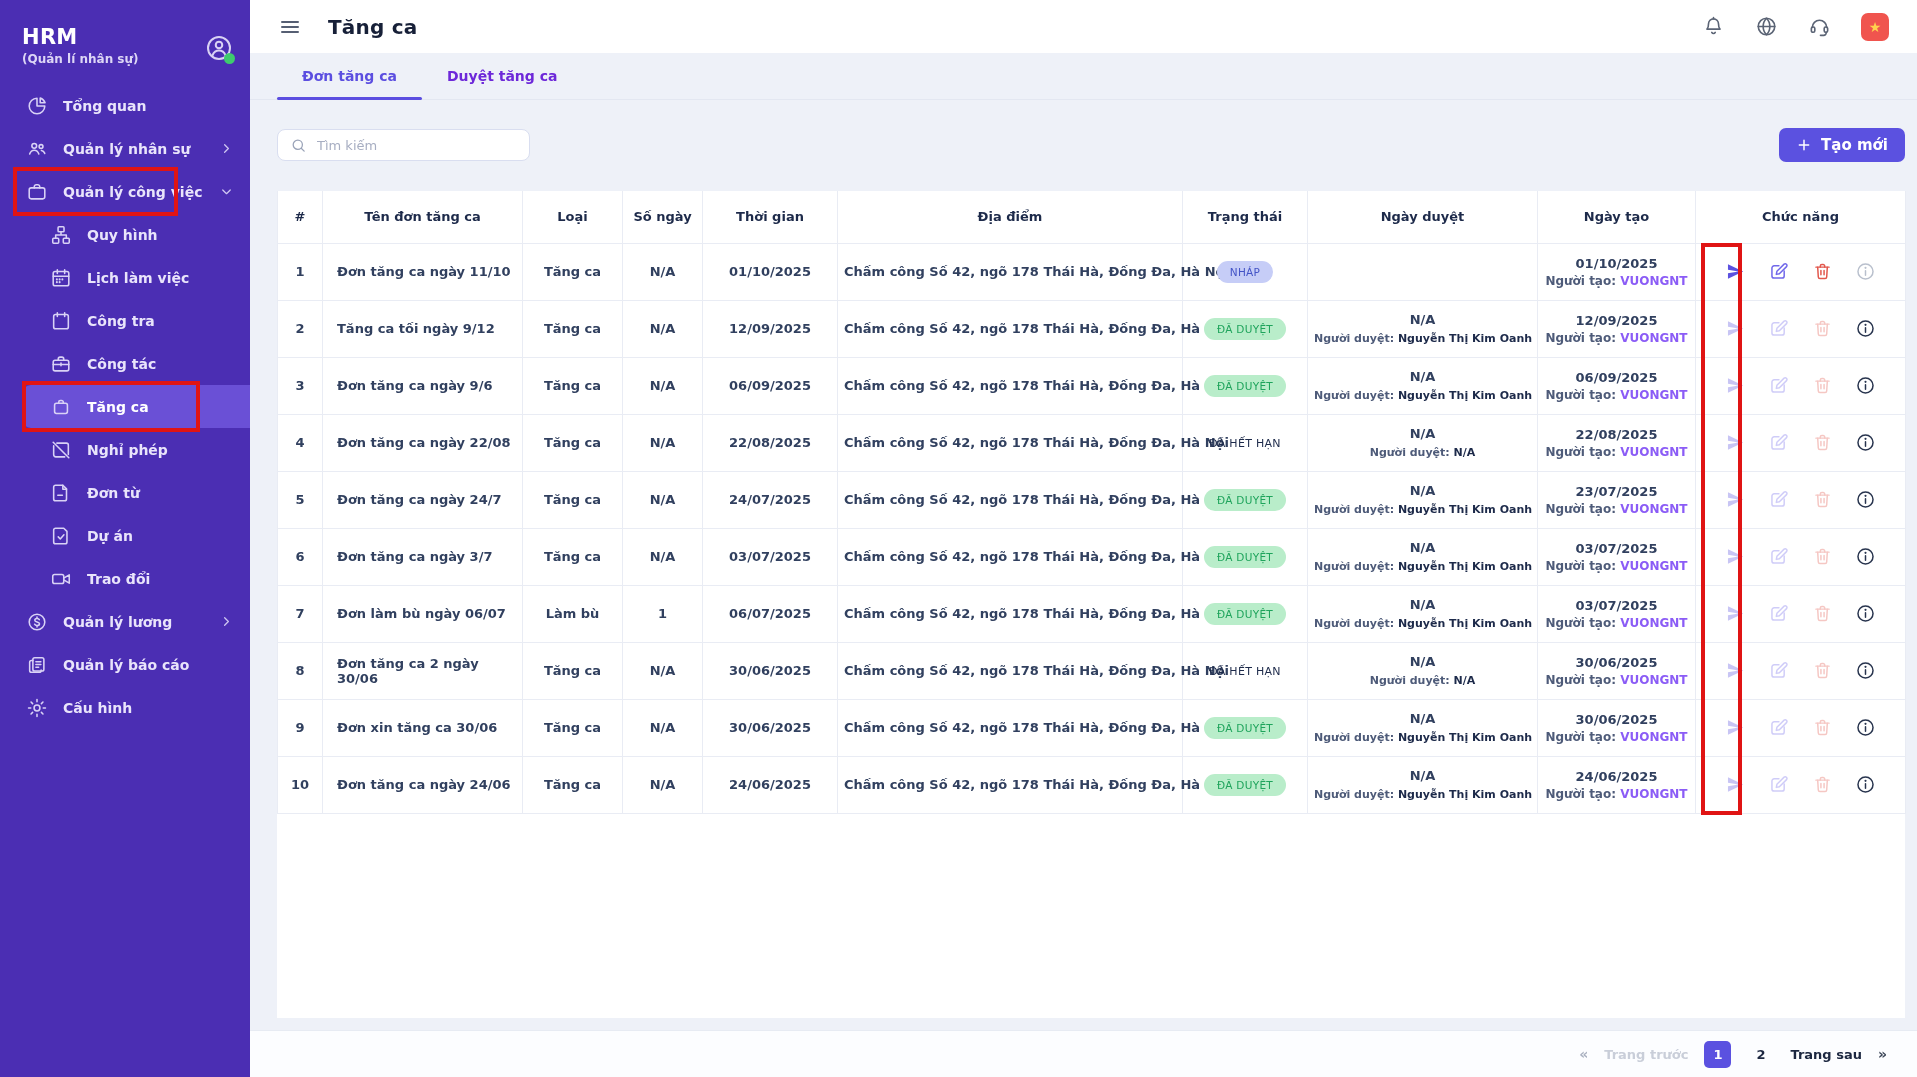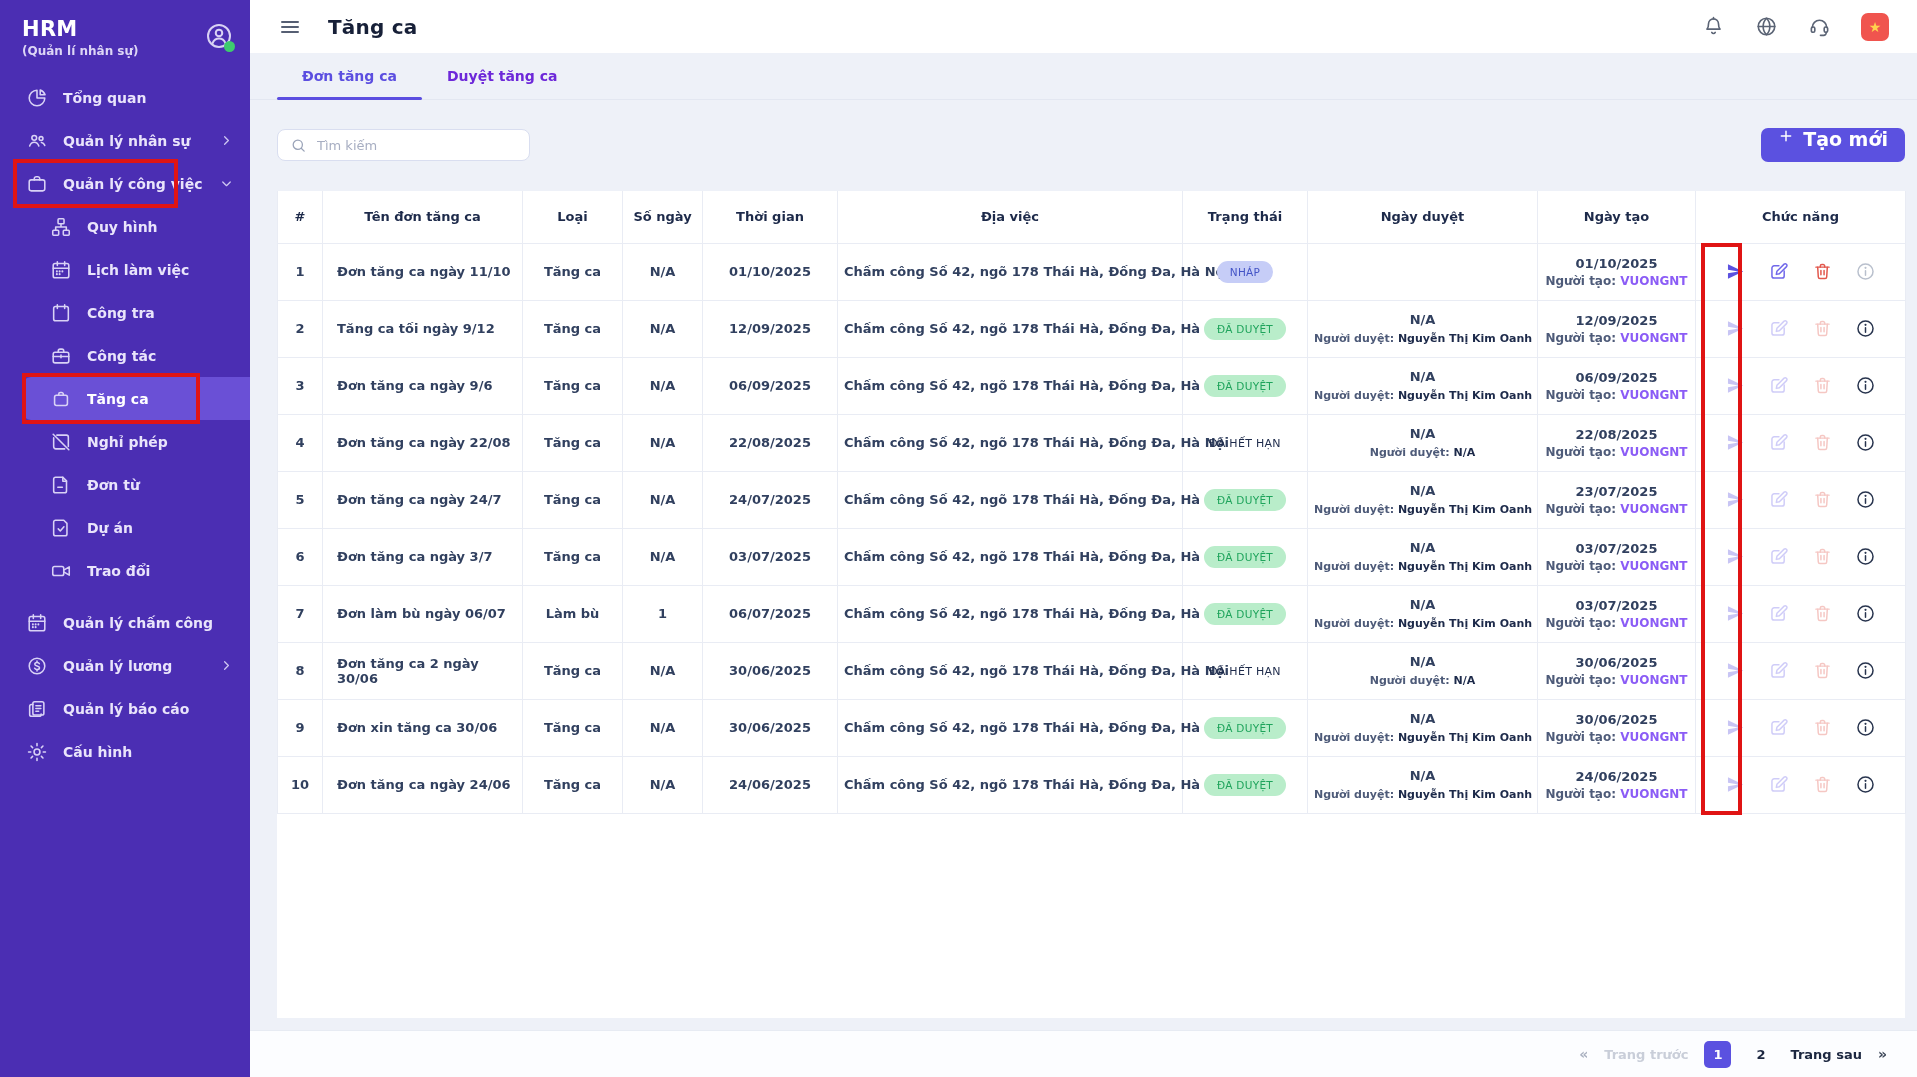--- a/index.html
+++ b/index.html
@@ -2,21 +2,21 @@
 <html><head>
 <meta charset="utf-8">
 <style>
   *{margin:0;padding:0;box-sizing:border-box}
   html,body{width:1917px;height:1077px}
   body{font-family:"DejaVu Sans","Liberation Sans",sans-serif;overflow:hidden;background:#eef1f8}
   .app{display:flex;width:100%;height:100%}
 
   
   .sidebar{width:250px;background:#4b2eb3;color:#ece8fb;position:relative;flex-shrink:0;overflow:hidden}
-  .logo-row{display:flex;justify-content:space-between;align-items:flex-start;padding:17px 16px 8px 22px}
+  .logo-row{display:flex;justify-content:space-between;align-items:center;padding:25px 16px 8px 22px}
   .logo-title{font-size:21px;font-weight:bold;color:#fff;letter-spacing:.3px}
   .logo-sub{font-size:12px;color:#ddd6f6;margin-top:3px;font-weight:600}
   .avatar{position:relative;width:30px;height:30px;color:#d9d2f4;margin-top:4px}
   .avatar svg{width:30px;height:30px}
   .avatar .dot{position:absolute;right:-1px;bottom:-1px;width:11px;height:11px;border-radius:50%;background:#3ecb6e}
   nav{margin-top:10px}
   .nav-item{position:relative;display:flex;align-items:center;gap:15px;height:43px;padding-left:26px;
     font-size:14px;font-weight:700;color:#e9e4fb;cursor:pointer;white-space:nowrap}
   .nav-item.sub{padding-left:50px}
   .nav-item.gap-top{margin-top:9px}
@@ -44,21 +44,21 @@
   .tab{display:flex;align-items:center;padding:0 25px;font-size:14px;font-weight:700;color:#6d28d9;position:relative;cursor:pointer}
   .tab.active{color:#5b4ee0}
   .tab.active::after{content:"";position:absolute;left:0;right:0;bottom:-1px;height:3px;background:#5b4ee0;border-radius:2px}
 
   .content{flex:1;display:flex;flex-direction:column;padding:28px 12px 12px 27px;min-height:0}
   .toolbar{display:flex;align-items:center;justify-content:space-between;margin-bottom:29px}
   .search-box{display:flex;align-items:center;gap:10px;width:253px;height:32px;background:#fff;border:1px solid #d9def0;border-radius:8px;padding:0 12px;color:#9aa3b8}
   .search-box svg{width:17px;height:17px;flex-shrink:0}
   .search-box input{border:none;outline:none;flex:1;font-size:13px;font-family:inherit;color:#333;background:transparent;min-width:0}
   .search-box input::placeholder{color:#a7aec2}
-  .btn-create{display:flex;gap:9px;height:34px;padding:0 17px;background:#5b51e0;color:#fff;border:none;border-radius:7px;font-size:19px;font-weight:700;font-family:inherit;cursor:pointer}
+  .btn-create{display:flex;align-items:center;gap:9px;height:34px;padding:0 17px;background:#5b51e0;color:#fff;border:none;border-radius:7px;font-size:15px;font-weight:700;font-family:inherit;cursor:pointer}
   .btn-create svg{width:16px;height:16px}
 
   
   .table-card{position:relative;background:#fff;flex:1}
   table{width:100%;border-collapse:collapse;table-layout:fixed}
   th{height:52px;font-size:13px;font-weight:800;color:#1d2a4a;border:1px solid #e9ecf4;border-top:none;text-align:center;padding:0 6px}
   td{height:57px;font-size:13px;color:#31405f;border:1px solid #e9ecf4;text-align:center;padding:4px 6px;font-weight:600;vertical-align:middle}
   td.c-name{text-align:left;padding-left:14px}
   td.c-loc{white-space:nowrap}
   .c-two .l1{font-size:13px}
@@ -222,29 +222,20 @@
 
         <div class="nav-item sub">
           <span class="mi-wrap"><svg viewBox="0 0 24 24" fill="none" stroke="currentColor" stroke-width="1.7" stroke-linecap="round" stroke-linejoin="round">
               <rect x="3" y="7" width="12" height="10" rx="2"></rect>
               <path d="M15 11l6-3.5v9L15 13"></path>
             </svg></span>
           <span class="lbl">Trao đổi</span>
 
         </div>
 
-        <div class="nav-item top gap-top">
-          <span class="mi-wrap"><svg viewBox="0 0 24 24" fill="none" stroke="currentColor" stroke-width="1.7" stroke-linecap="round" stroke-linejoin="round">
-              <rect x="3.5" y="5" width="17" height="15.5" rx="2"></rect>
-              <path d="M3.5 10h17M8 3v4M16 3v4"></path>
-              <path d="M7.5 13.5h.01M10.5 13.5h.01M13.5 13.5h.01M7.5 16.5h.01M10.5 16.5h.01" stroke-width="2.2"></path>
-            </svg></span>
-          <span class="lbl">Quản lý chấm công</span>
-
-        </div>
 
         <div class="nav-item top">
           <span class="mi-wrap"><svg viewBox="0 0 24 24" fill="none" stroke="currentColor" stroke-width="1.7" stroke-linecap="round" stroke-linejoin="round">
               <circle cx="12" cy="12" r="8.5"></circle>
               <path d="M14.5 9.5a2.6 2.6 0 0 0-2.5-1.4c-1.4 0-2.4.8-2.4 1.9 0 1.2 1 1.6 2.5 1.9 1.6.3 2.6.8 2.6 2 0 1.2-1.1 2-2.7 2a2.8 2.8 0 0 1-2.6-1.5M12 6.6v1.5M12 15.9v1.5"></path>
             </svg></span>
           <span class="lbl">Quản lý lương</span>
           <span class="chev"><svg viewBox="0 0 24 24" fill="none" stroke="currentColor" stroke-width="1.7" stroke-linecap="round" stroke-linejoin="round">
               <path d="M9 6l6 6-6 6" stroke-width="2"></path>
             </svg></span>
@@ -359,21 +350,21 @@
                 <th>#</th>
 
                 <th>Tên đơn tăng ca</th>
 
                 <th>Loại</th>
 
                 <th>Số ngày</th>
 
                 <th>Thời gian</th>
 
-                <th>Địa việc</th>
+                <th>Địa điểm</th>
 
                 <th>Trạng thái</th>
 
                 <th>Ngày duyệt</th>
 
                 <th>Ngày tạo</th>
 
                 <th>Chức năng</th>
 
             </tr>

